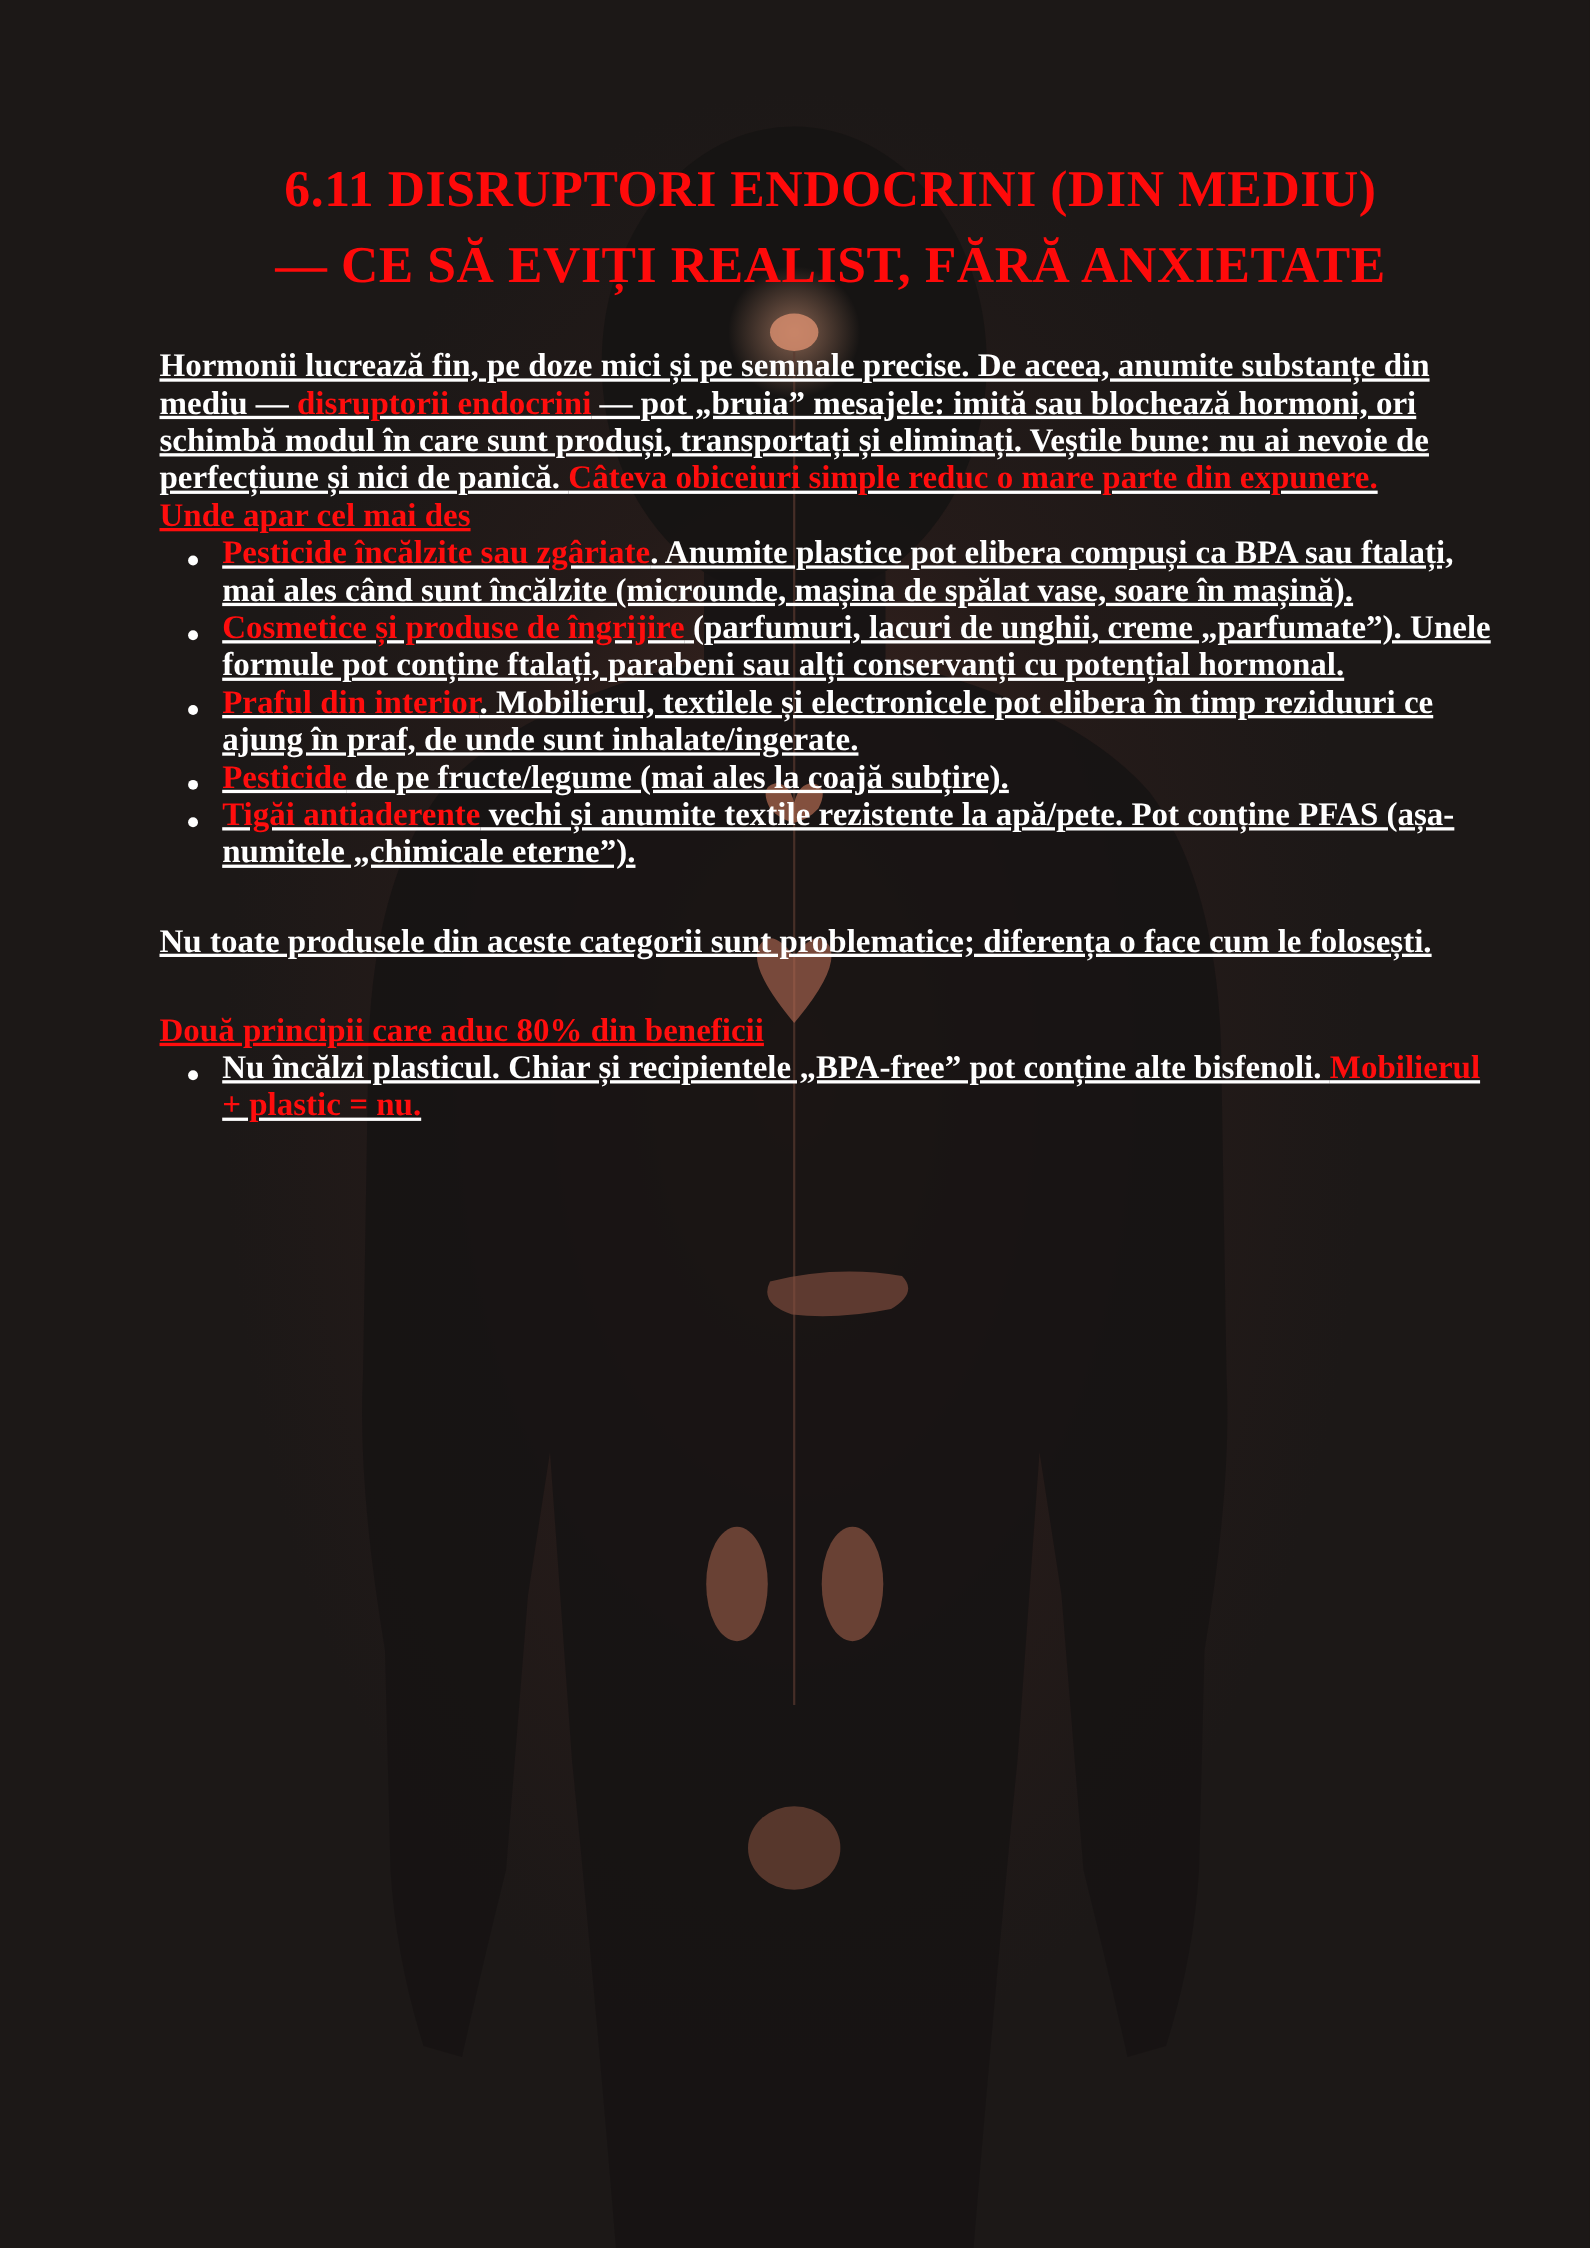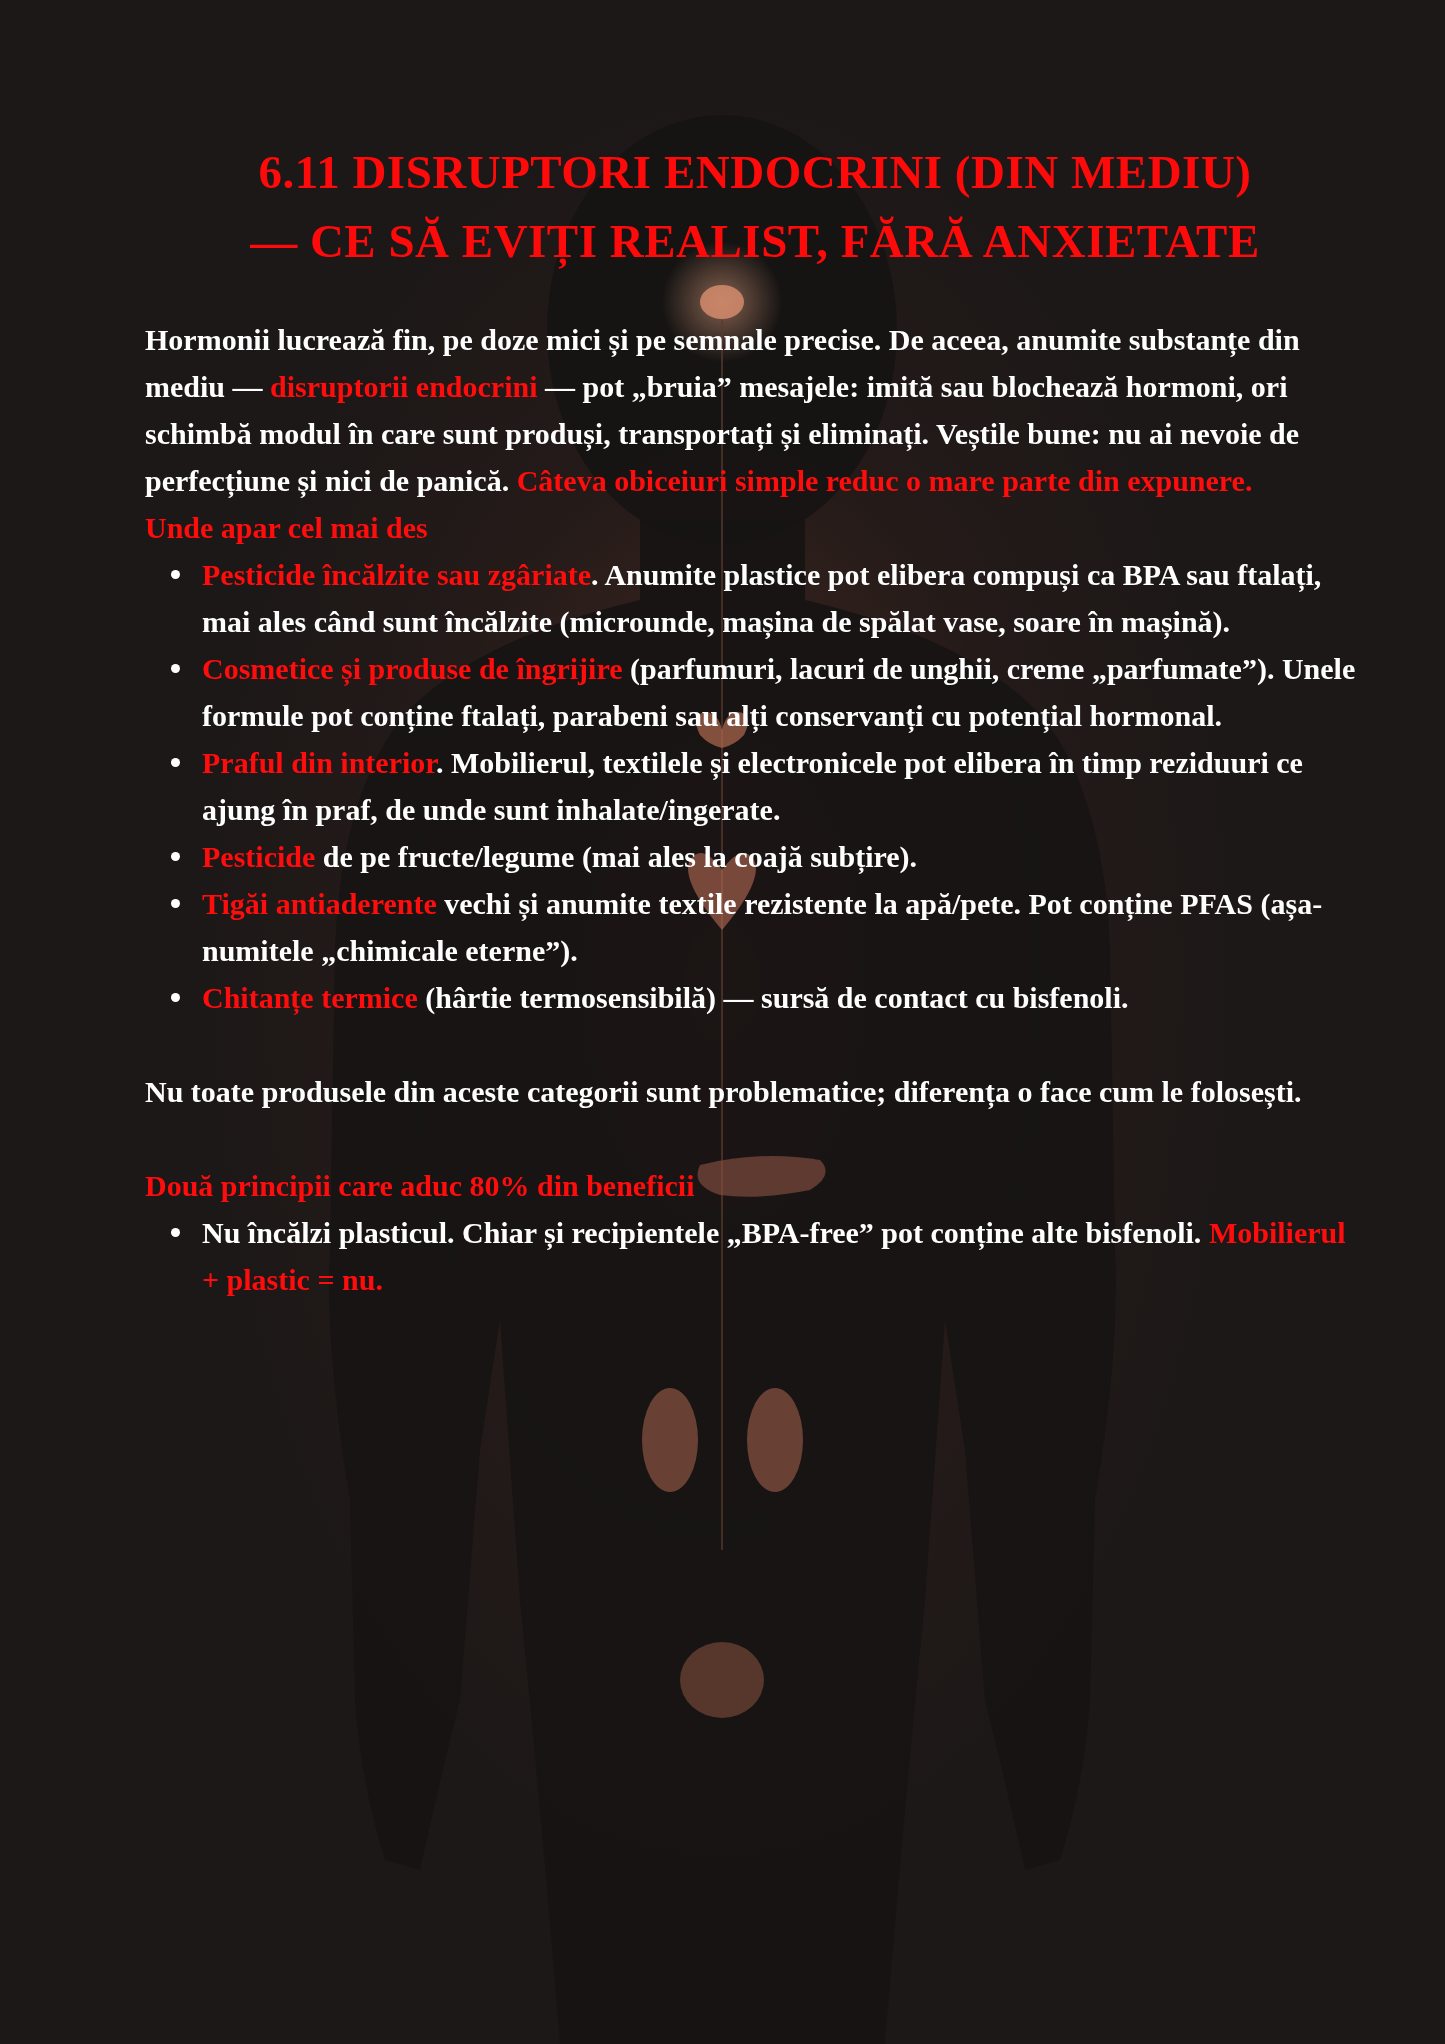--- a/index.html
+++ b/index.html
@@ -25,21 +25,21 @@
     font-family: "Liberation Serif", "DejaVu Serif", serif;
     color: #ff0a0a;
     text-align: center;
     font-size: 47px; font-weight: bold;
     letter-spacing: 0.5px;
     line-height: 69px;
     margin: 0 0 40px 0;
     text-transform: uppercase;
   }
   .title span { display: block; }
-  p, li, .heading { font-size: 30px; line-height: 47px; font-weight: bold; }
+  p, li, .heading { font-size: 30px; line-height: 34px; font-weight: bold; text-decoration: underline; }
   p { margin: 0; }
   .red { color: #ff0d0d; }
   .heading { color: #ff0d0d; margin: 0; }
   ul { margin: 0; padding: 0 0 0 57px; list-style: none; }
   li { position: relative; }
   li::before {
     content: "";
     position: absolute; left: -31px; top: 19px;
     width: 9px; height: 9px; border-radius: 50%;
     background: #ffffff;
@@ -85,21 +85,20 @@
     <span>Hormonii lucrează fin, pe doze mici și pe semnale precise. De aceea, anumite substanțe din mediu — </span><span class="red">disruptorii endocrini</span><span> — pot „bruia” mesajele: imită sau blochează hormoni, ori schimbă modul în care sunt produși, transportați și eliminați. Veștile bune: nu ai nevoie de perfecțiune și nici de panică. </span><span class="red">Câteva obiceiuri simple reduc o mare parte din expunere.</span>
   </p>
 
   <div class="heading">Unde apar cel mai des</div>
   <ul>
     <li><span class="red">Pesticide încălzite sau zgâriate</span><span>. Anumite plastice pot elibera compuși ca BPA sau ftalați, mai ales când sunt încălzite (microunde, mașina de spălat vase, soare în mașină).</span></li>
     <li><span class="red">Cosmetice și produse de îngrijire</span><span> (parfumuri, lacuri de unghii, creme „parfumate”). Unele formule pot conține ftalați, parabeni sau alți conservanți cu potențial hormonal.</span></li>
     <li><span class="red">Praful din interior</span><span>. Mobilierul, textilele și electronicele pot elibera în timp reziduuri ce ajung în praf, de unde sunt inhalate/ingerate.</span></li>
     <li><span class="red">Pesticide</span><span> de pe fructe/legume (mai ales la coajă subțire).</span></li>
     <li><span class="red">Tigăi antiaderente</span><span> vechi și anumite textile rezistente la apă/pete. Pot conține PFAS (așa-numitele „chimicale eterne”).</span></li>
-    <li><span class="red">Chitanțe termice</span><span> (hârtie termosensibilă) — sursă de contact cu bisfenoli.</span></li>
   </ul>
 
   <div class="gap1"></div>
   <p>Nu toate produsele din aceste categorii sunt problematice; diferența o face cum le folosești.</p>
   <div class="gap2"></div>
 
   <div class="heading">Două principii care aduc 80% din beneficii</div>
   <ul>
     <li><span>Nu încălzi plasticul. Chiar și recipientele „BPA-free” pot conține alte bisfenoli. </span><span class="red">Mobilierul + plastic = nu.</span></li>
   </ul>

